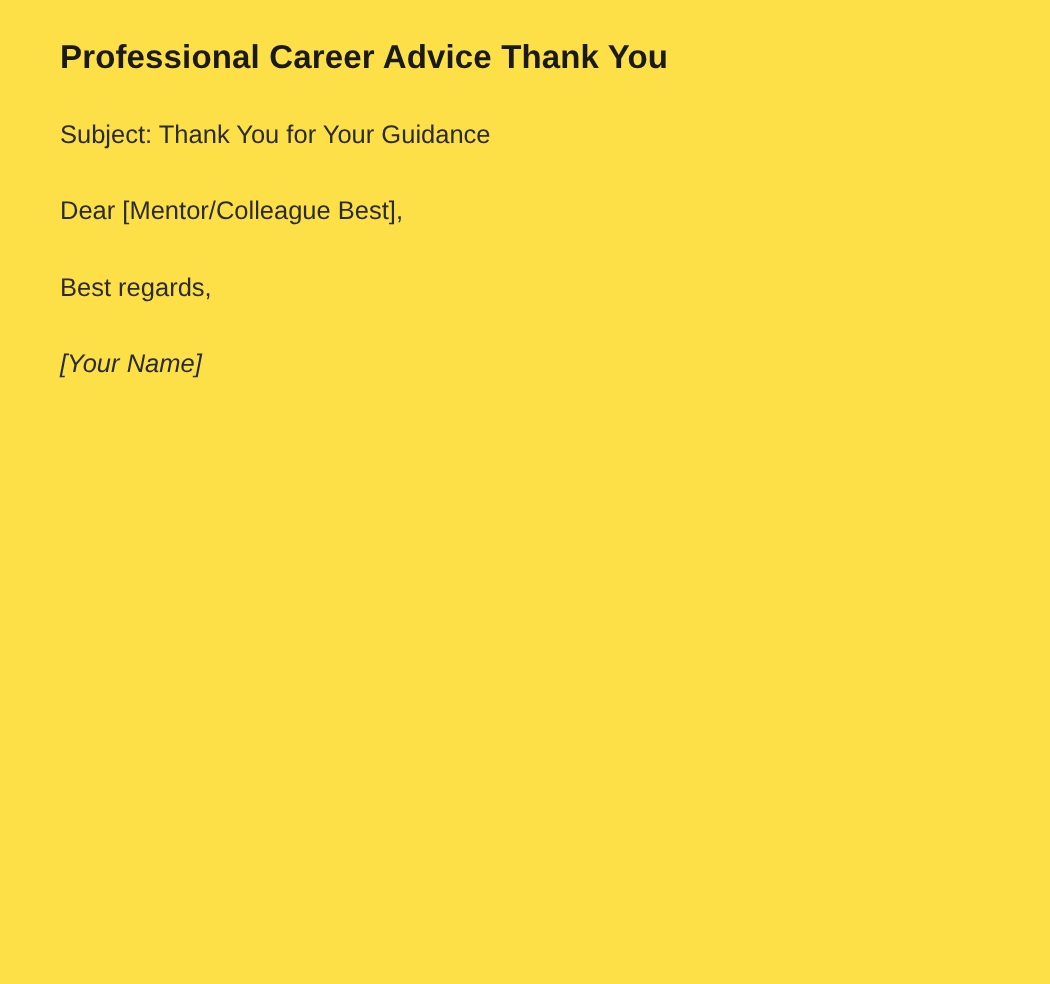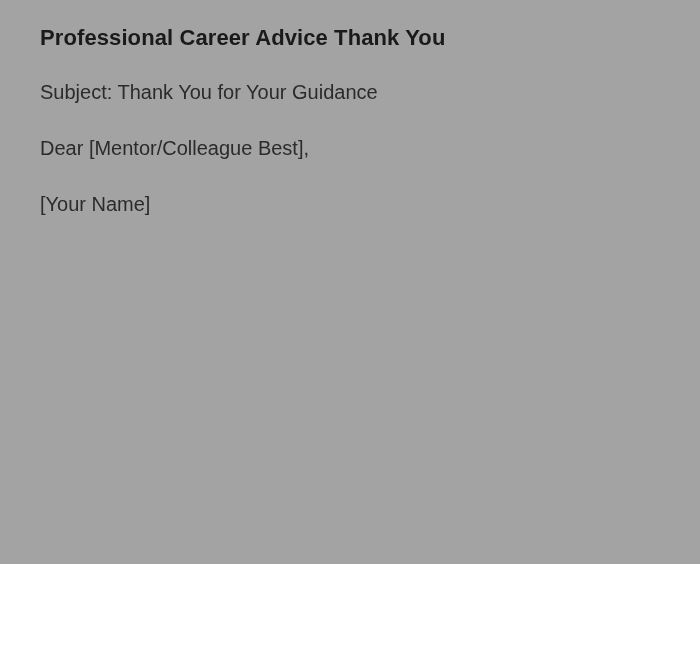--- a/index.html
+++ b/index.html
@@ -10,45 +10,47 @@
     width: 700px;
     height: 656px;
     background: #ffffff;
     font-family: "Liberation Sans", sans-serif;
     color: #222222;
     overflow: hidden;
   }
   .page {
     box-sizing: border-box;
     width: 700px;
-    height: 564px;
+    height: 656px;
     padding: 24px 40px 0 40px;
-    background: #a3a3a3;
+    background: #fde047;
   }
   .doc-title {
     font-size: 22px;
     font-weight: bold;
     line-height: 1.3;
     color: #1a1a1a;
     margin: 0 0 22px 0;
     letter-spacing: 0.1px;
   }
   .para {
-    font-size: 20px;
+    font-size: 17px;
     line-height: 1.72;
     color: #2b2b2b;
     margin: 0 0 22px 0;
     max-width: 590px;
   }
   .para:last-child {
     margin-bottom: 16px;
+    font-style: italic;
   }
 </style>
 </head>
 <body>
 
 <div class="page">
   <h1 class="doc-title">Professional Career Advice Thank You</h1>
 
   <p class="para">Subject: Thank You for Your Guidance</p>
   <p class="para">Dear [Mentor/Colleague Best],</p>
+  <p class="para">Best regards,</p>
   <p class="para">[Your Name]</p>
 </div>
 
 </body></html>

